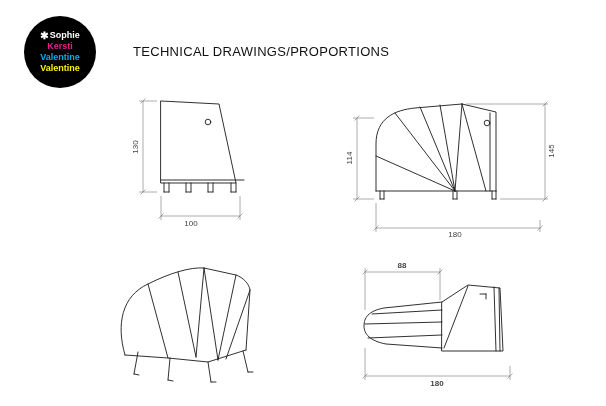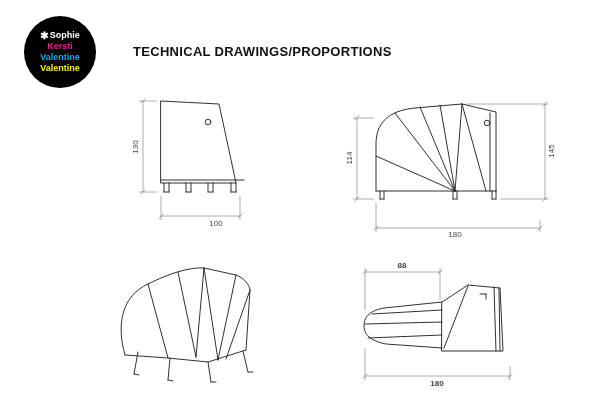--- a/index.html
+++ b/index.html
@@ -17,21 +17,21 @@
   .logo .row { display:flex; align-items:center; justify-content:center; }
   .logo-asterisk { color:#ffffff; font-size:10px; margin-right:1px; }
   .name-0 { color:#ffffff; }
   .name-1 { color:#ec1a8d; }
   .name-2 { color:#00adee; }
   .name-3 { color:#fff200; }
 
   
   .title {
     position:absolute; left:133px; top:44px;
-    font-size:13px; font-weight:bold; color:#111111; letter-spacing:0.3px;text-align:center;
+    font-size:13px; font-weight:normal; color:#111111; letter-spacing:0.3px;text-align:center;
   }
 
   
   .drawing { position:absolute; }
   .drawing svg { display:block; overflow:visible; }
   .obj { stroke:#1a1a1a; stroke-width:0.9; fill:none; stroke-linejoin:round; stroke-linecap:round; }
   .dim { stroke:#666666; stroke-width:0.55; fill:none; }
   .dim-label {
     position:absolute; font-size:8px; color:#444444;
     width:24px; text-align:center; line-height:10px; height:10px;
@@ -66,21 +66,21 @@
       <path class="obj" d="M83,91 L83,100 M88,91 L88,100 M83,100 L88,100"></path>
       <path class="obj" d="M106,91 L106,100 M111,91 L111,100 M106,100 L111,100"></path>
 
       <path class="dim" d="M32,9 L14,9 M32,100 L14,100 M18,9 L18,100"></path>
       <path class="dim" d="M15.5,11.5 L20.5,6.5 M15.5,102.5 L20.5,97.5"></path>
 
       <path class="dim" d="M36,104 L36,128 M115,104 L115,128 M36,124 L115,124"></path>
       <path class="dim" d="M33.5,126.5 L38.5,121.5 M112.5,126.5 L117.5,121.5"></path>
     </svg>
     <span class="dim-label v" style="left:1px; top:50px;">130</span>
-    <span class="dim-label" style="left:79px; top:127px;">100</span>
+    <span class="dim-label" style="left:54px; top:127px;">100</span>
   </div>
 
   <div class="drawing" style="left:340px; top:96px; width:225px; height:145px;">
     <svg width="225" height="145" viewBox="0 0 225 145">
 
       <path class="obj" d="M36,95 L36,48 C36,22 55,14 75,12 L122,8"></path>
       <path class="obj" d="M115,95 L55,17 M115,95 L80,11 M115,95 L100,9 M115,95 L122,8 M115,95 L36,60"></path>
       <path class="obj" d="M122,8 L156,16 L156,95"></path>
       <path class="obj" d="M150,17 L150,95 M122,8 L146,95"></path>
       <path class="obj" d="M36,95 L156,95"></path>

